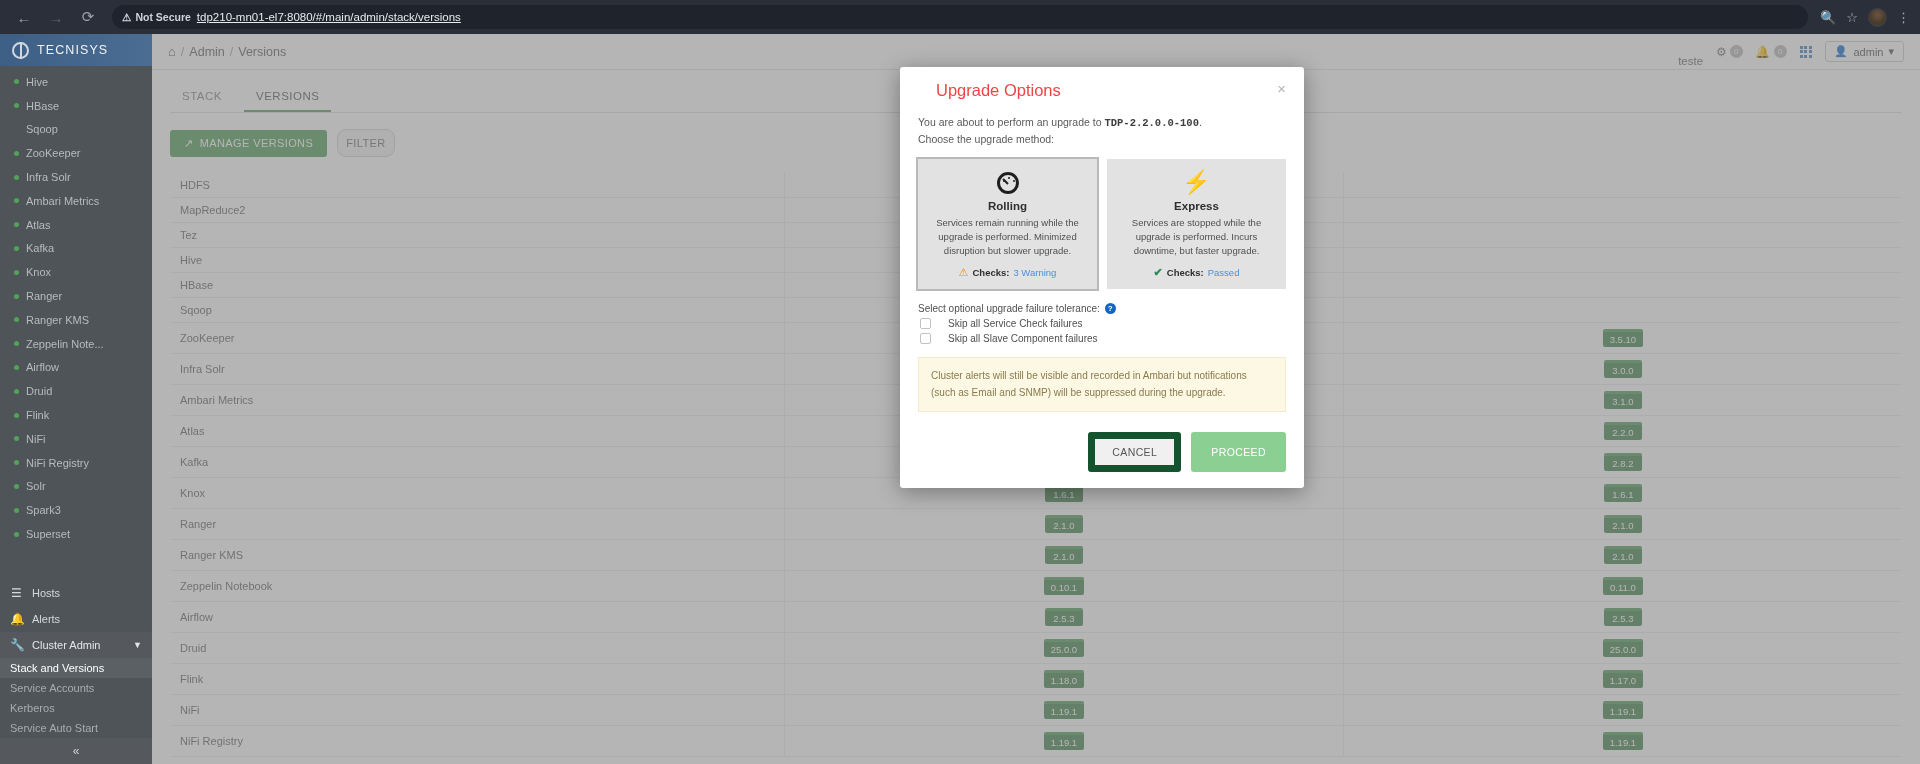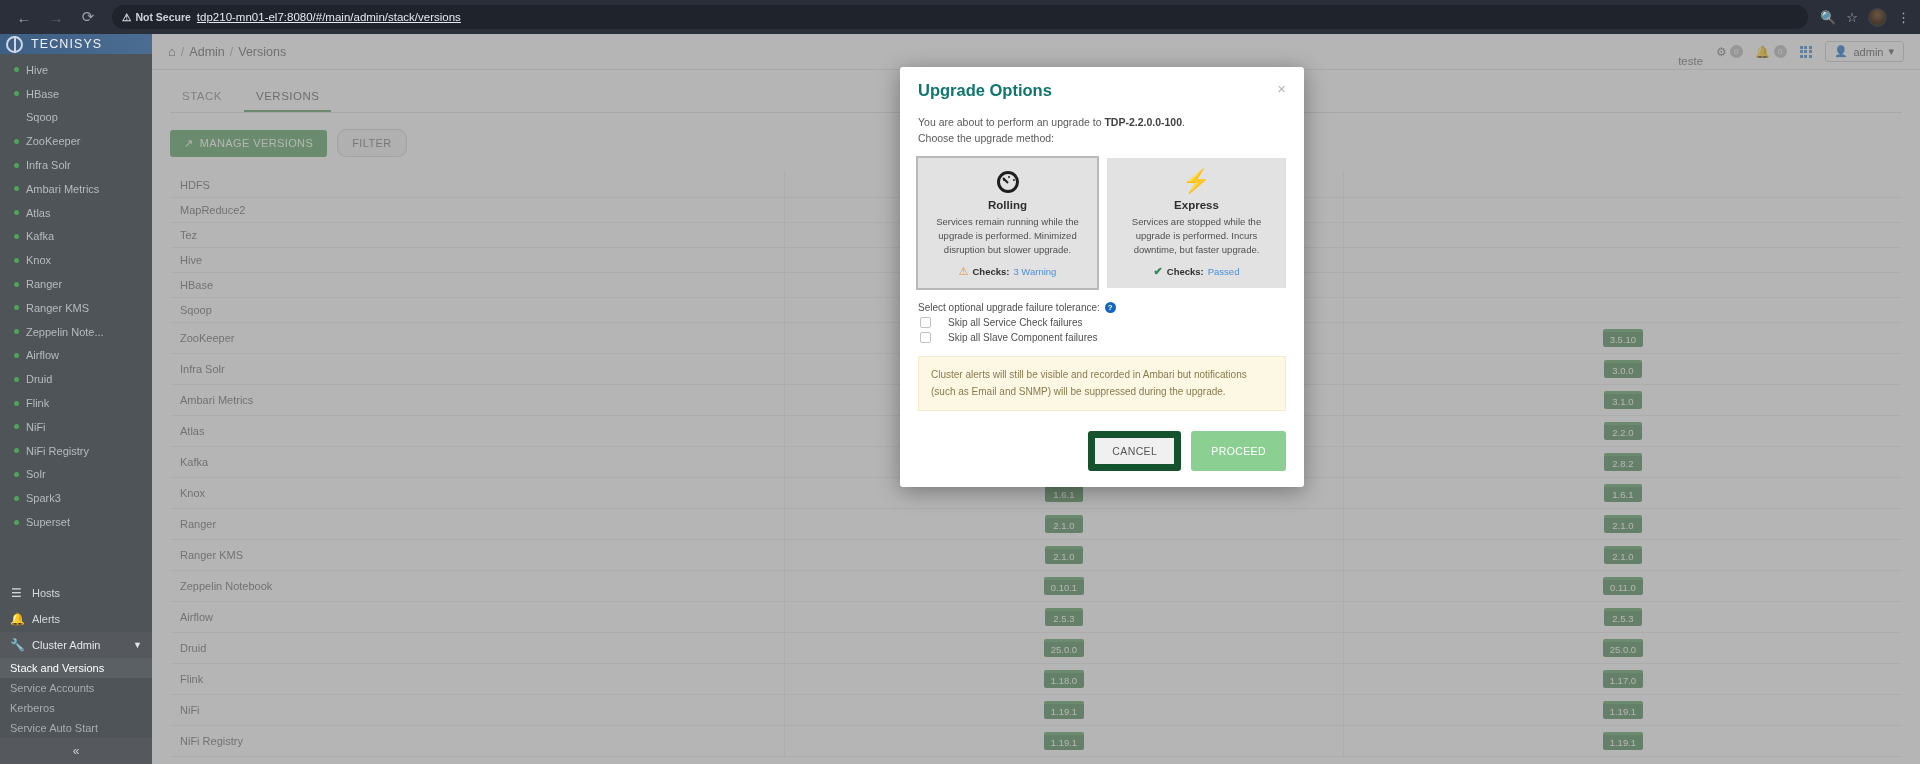--- a/index.html
+++ b/index.html
@@ -39,22 +39,22 @@
 
   
   .app { display: flex; height: 730px; position: relative; }
 
   
   .sidebar {
     width: 152px; background: #4f5458; color: #c9cccf; flex-shrink: 0;
     display: flex; flex-direction: column; position: relative;
   }
   .brand {
-    height: 20px; background: linear-gradient(90deg,#3e5f85 0%, #4b6d92 100%);
-    display: flex; align-items: center; gap: 8px; padding: 0 6px;
+    height: 32px; background: linear-gradient(90deg,#3e5f85 0%, #4b6d92 100%);
+    display: flex; align-items: center; gap: 8px; padding: 0 12px;
   }
   .brand-logo {
     width: 17px; height: 17px; border-radius: 50%; border: 2px solid #cfd8e2;
     position: relative; flex-shrink: 0;
   }
   .brand-logo::after {
     content:""; position:absolute; left:50%; top:-2px; bottom:-2px; width:2px;
     background:#cfd8e2; transform:translateX(-50%);
   }
   .brand-name { color: #eef2f6; font-size: 12.5px; letter-spacing: 1.1px; }
@@ -115,21 +115,21 @@
   }
   .tab.active { color: #5f5f5f; border-bottom-color: #5a9e5f; }
   .toolbar { display: flex; align-items: center; gap: 10px; margin-top: 16px; }
   .btn-green {
     background: #5aa25f; color: #fff; border: none; border-radius: 3px;
     padding: 7px 14px; font-size: 11px; letter-spacing: .4px;
     display: flex; align-items: center; gap: 6px;
   }
   .btn-plain {
     background: #f3f3f3; border: 1px solid #d5d5d5; border-radius: 9px;
-    padding: 7px 14px; font-size: 11px; color: #777; letter-spacing: .4px;
+    padding: 7px 8px; font-size: 11px; color: #777; letter-spacing: .4px;
   }
 
   
   .vtable { width: 100%; margin-top: 16px; border-collapse: collapse; }
   .vtable td {
     font-size: 11px; color: #6b6b6b; padding: 6px 10px;
     border-bottom: 1px solid #eeeeee; height: 24px;
   }
   .col-name { width: 220px; }
   .col-ver { width: 200px; text-align: center; border-left: 1px solid #eee; }
@@ -144,25 +144,25 @@
     position: absolute; inset: 0; background: rgba(120,120,120,0.55); z-index: 200;
   }
   .modal {
     position: absolute; left: 748px; top: 33px; width: 404px;
     background: #fff; border-radius: 3px; z-index: 300;
     box-shadow: 0 4px 22px rgba(0,0,0,.35); display: flex; flex-direction: column;
   }
   .modal-head {
     padding: 14px 18px 6px 18px; display: flex; align-items: flex-start;
   }
-  .modal-title { font-size: 16.5px; color: #0f766e; font-weight: bold; }
+  .modal-title { font-size: 16.5px; color: #ef4444; font-weight: normal; margin-left: 18px; }
   .modal-close { margin-left: auto; color: #b5b5b5; font-size: 15px; line-height: 1; }
   .modal-body { padding: 8px 18px 4px 18px; }
   .intro { font-size: 10.5px; color: #5a5a5a; line-height: 1.55; }
-  .intro b { color: #3f3f3f; }
+  .intro b { color: #3f3f3f; font-family: Liberation Mono, monospace; }
   .methods { display: flex; gap: 10px; margin-top: 11px; }
   .method {
     flex: 1; background: #e2e2e2; padding: 11px 10px 10px 10px; text-align: center;
   }
   .method.selected { outline: 2px solid #b9b9b9; }
   .m-icon { height: 26px; display: flex; align-items: center; justify-content: center; }
   .gauge {
     width: 22px; height: 22px; border-radius: 50%; border: 3px solid #1e1e1e;
     position: relative;
   }

